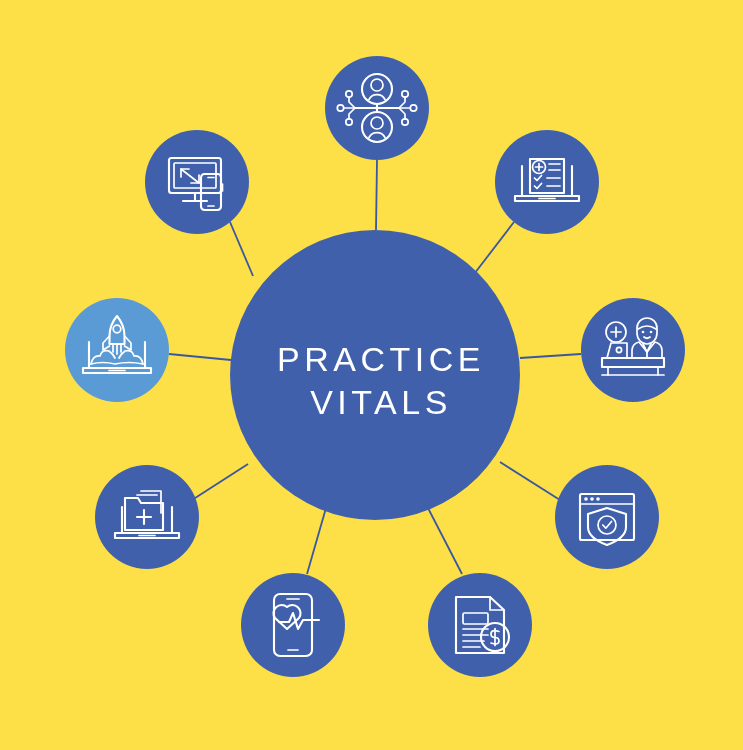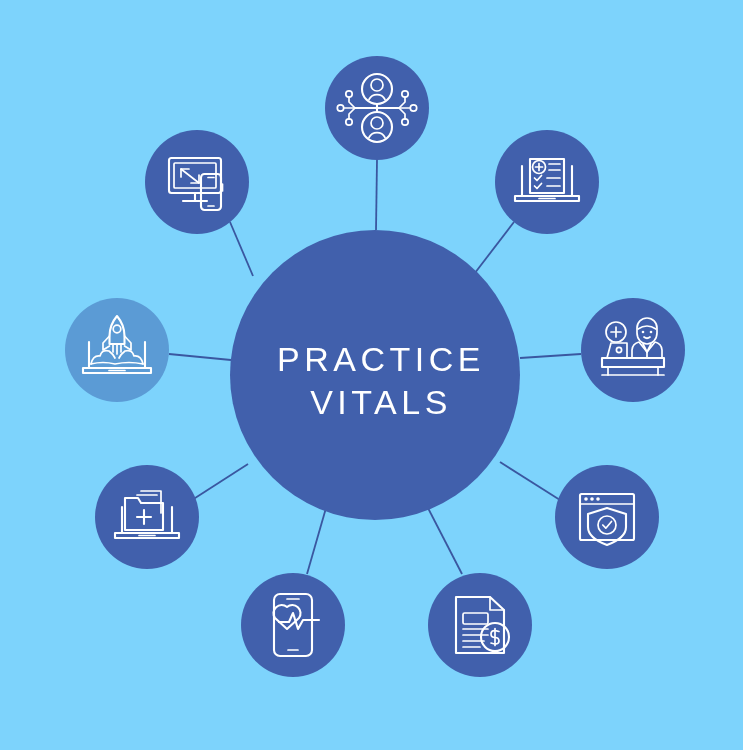--- a/index.html
+++ b/index.html
@@ -11,21 +11,21 @@
   body {
     width: 743px;
     height: 750px;
     font-family: "Liberation Sans", sans-serif;
     overflow: hidden;
   }
   #diagram-root {
     position: relative;
     width: 743px;
     height: 750px;
-    background: #7dd3fc;
+    background: #fde047;
   }
   svg#hub-spoke-svg {
     display: block;
     width: 743px;
     height: 750px;
   }
   .spoke-line {
     stroke: #3a57a0;
     stroke-width: 1.8;
     fill: none;

